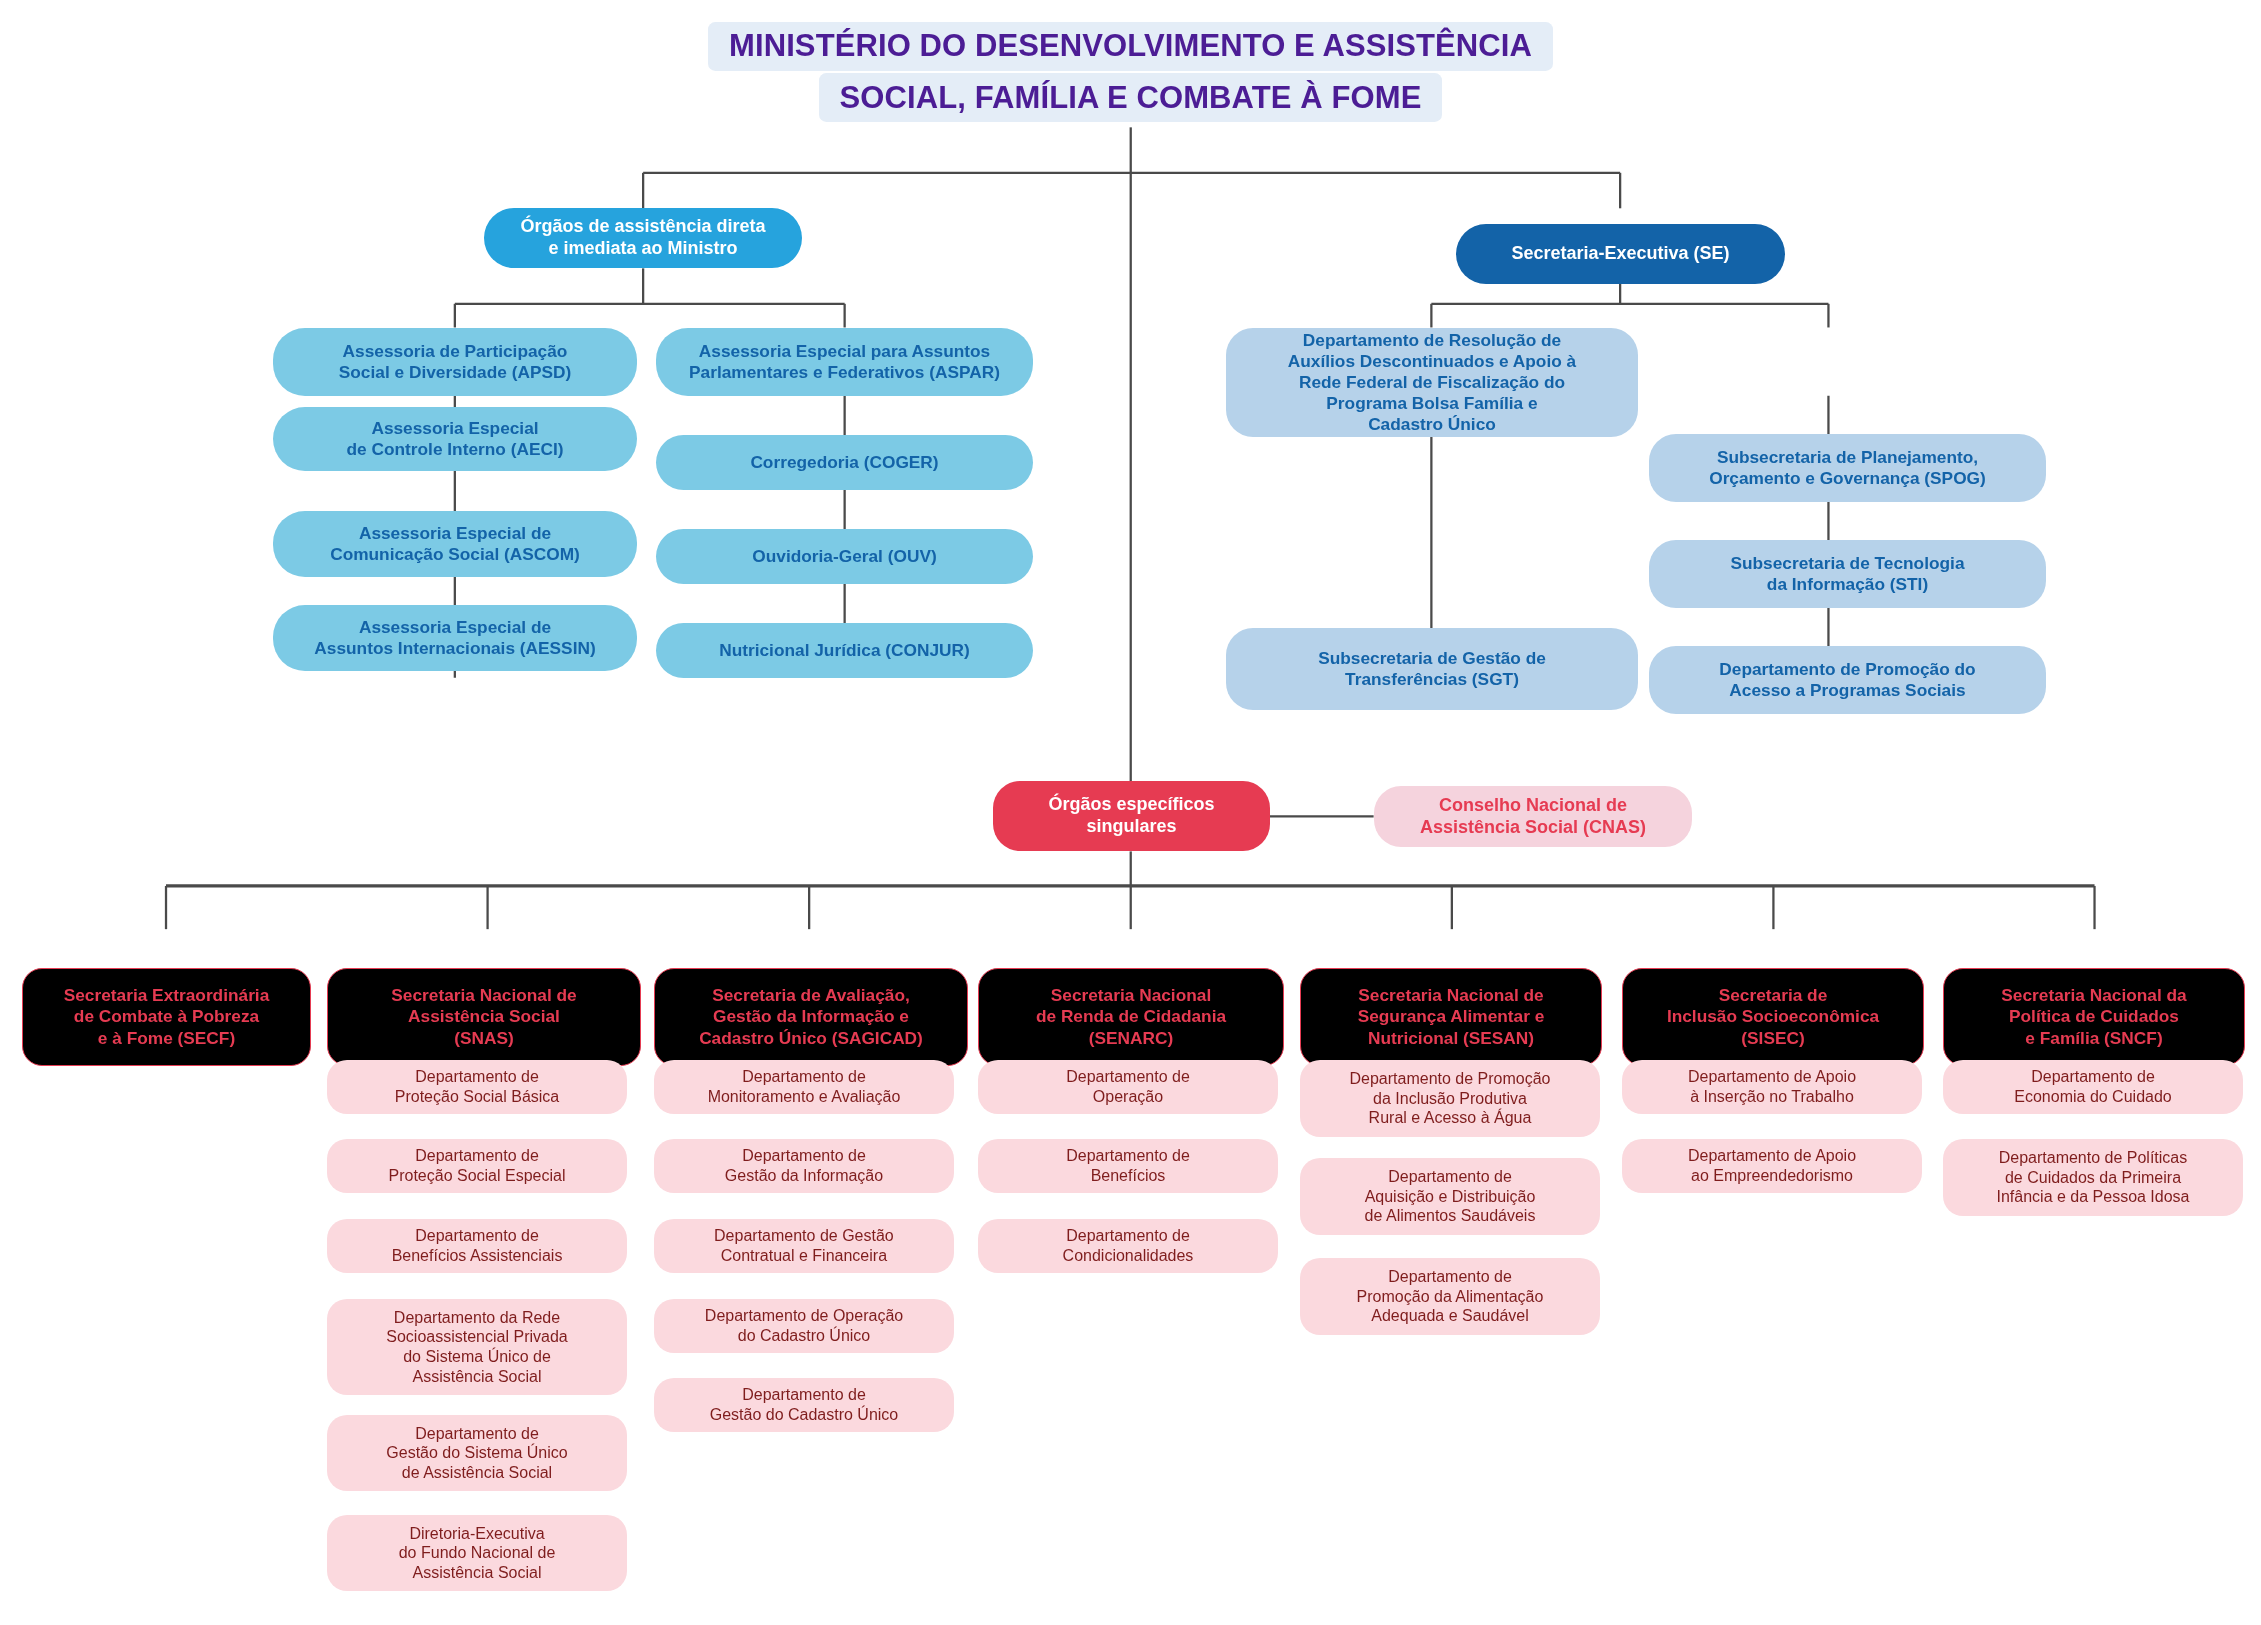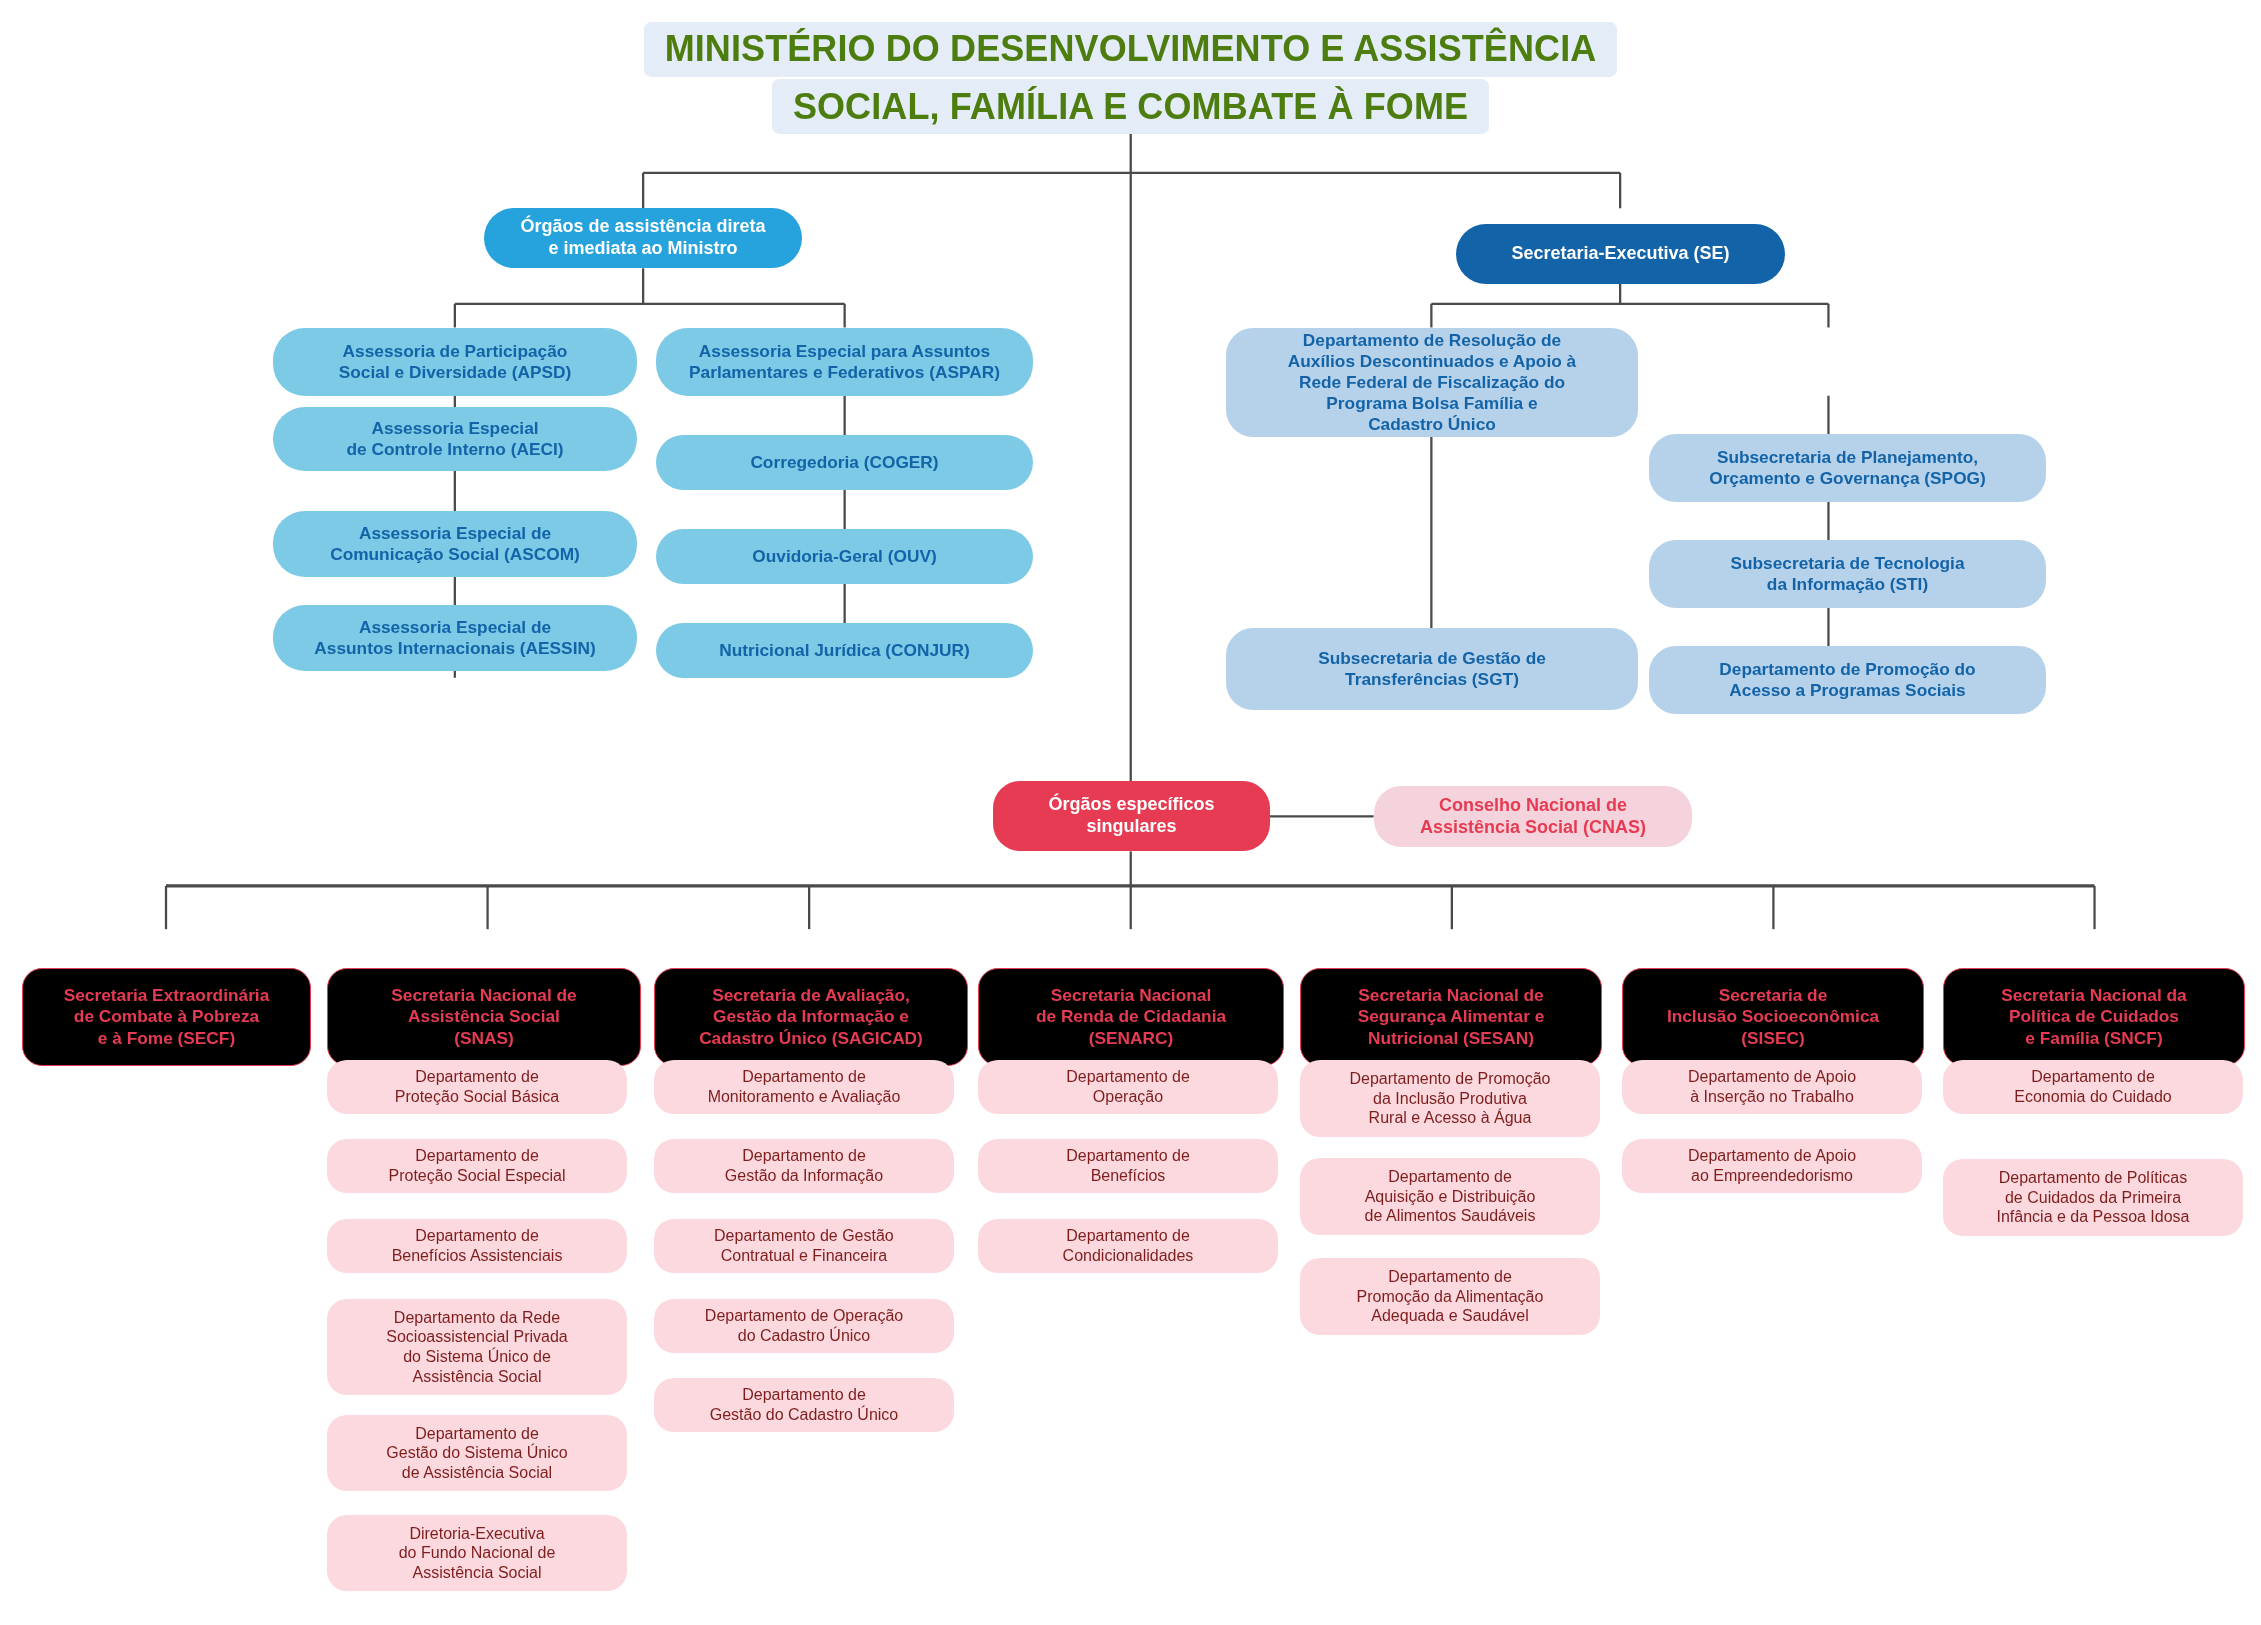--- a/index.html
+++ b/index.html
@@ -35,22 +35,22 @@
   .title-wrap {
     position: absolute;
     left: 0; right: 0; top: 22px;
     display: flex;
     flex-direction: column;
     align-items: center;
     gap: 2.7px;
   }
   .title-line {
     background: #e4edf7;
-    color: #4d7c0f;
-    font-size: 36px;
+    color: #4c1d95;
+    font-size: 31px;
     font-weight: 800;
     letter-spacing: 0.1px;
     padding: 6.4px 21px;
     border-radius: 7.3px;
     white-space: nowrap;
   }
 
   
   .pill-cyan {
     background: #26a3dd;
@@ -303,18 +303,18 @@
   <div class="node box-pink" style="left:1622px; top:1060px; width:300px; height:54px;">
     <span>Departamento de Apoio<br>à Inserção no Trabalho</span>
   </div>
   <div class="node box-pink" style="left:1622px; top:1139px; width:300px; height:54px;">
     <span>Departamento de Apoio<br>ao Empreendedorismo</span>
   </div>
 
   <div class="node box-pink" style="left:1943px; top:1060px; width:300px; height:54px;">
     <span>Departamento de<br>Economia do Cuidado</span>
   </div>
-  <div class="node box-pink" style="left:1943px; top:1139px; width:300px; height:77px;margin-top:20px;">
+  <div class="node box-pink" style="left:1943px; top:1139px; width:300px; height:77px;">
     <span>Departamento de Políticas<br>de Cuidados da Primeira<br>Infância e da Pessoa Idosa</span>
   </div>
 
 </div>
 
 
 </body></html>

